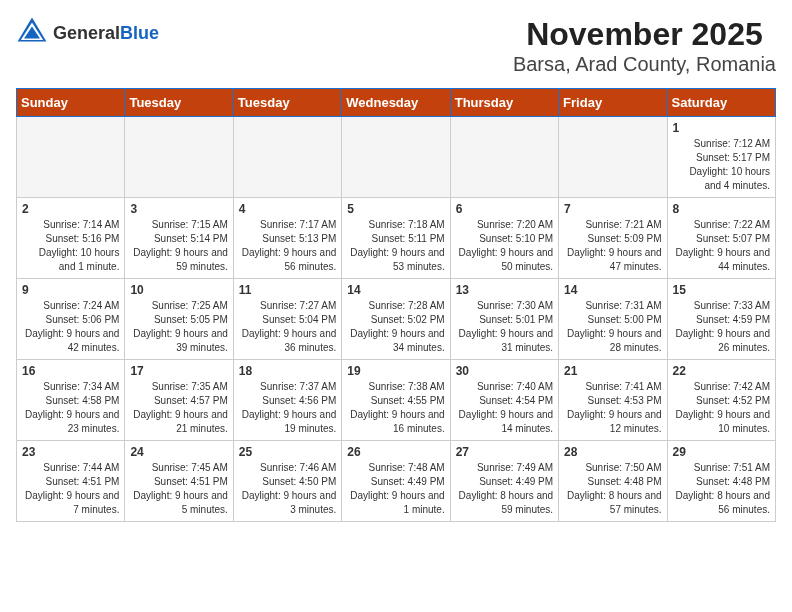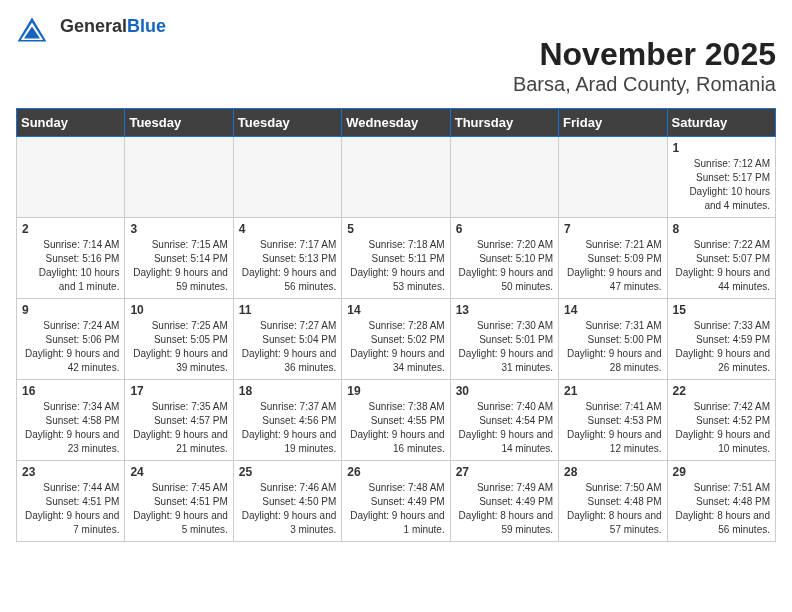--- a/index.html
+++ b/index.html
@@ -11,57 +11,56 @@
       padding: 16px;
     }
     .header-area {
       display: flex;
       justify-content: space-between;
       align-items: flex-start;
       margin-bottom: 12px;
     }
     .logo {
       display: flex;
-      align-items: flex-start;
-      gap: 12px;
+      align-items: flex-end;
+      gap: 5px;
     }
     .logo-text-general {
       font-size: 18px;
       font-weight: bold;
       color: #333;
     }
     .logo-text-blue {
       font-size: 18px;
       font-weight: bold;
       color: #1565c0;
     }
     .logo-icon {
       width: 32px;
       height: 28px;
     }
     .title-area {
-      text-align: right;
-      margin-top: 20px;
+      text-align: center;
     }
     .month-title {
       font-size: 32px;
       font-weight: bold;
       color: #222;
     }
     .location-title {
       font-size: 20px;
       color: #444;
     }
     .calendar {
       width: 100%;
       border-collapse: collapse;
       border: 1px solid #ccc;
     }
     .calendar th {
-      background-color: #404040;
+      background-color: #c2410c;
       color: #fff;
       font-size: 13px;
       font-weight: bold;
       padding: 6px 4px;
       text-align: left;
       border: 1px solid #1a6fd4;
     }
     .calendar td {
       border: 1px solid #ccc;
       vertical-align: top;

